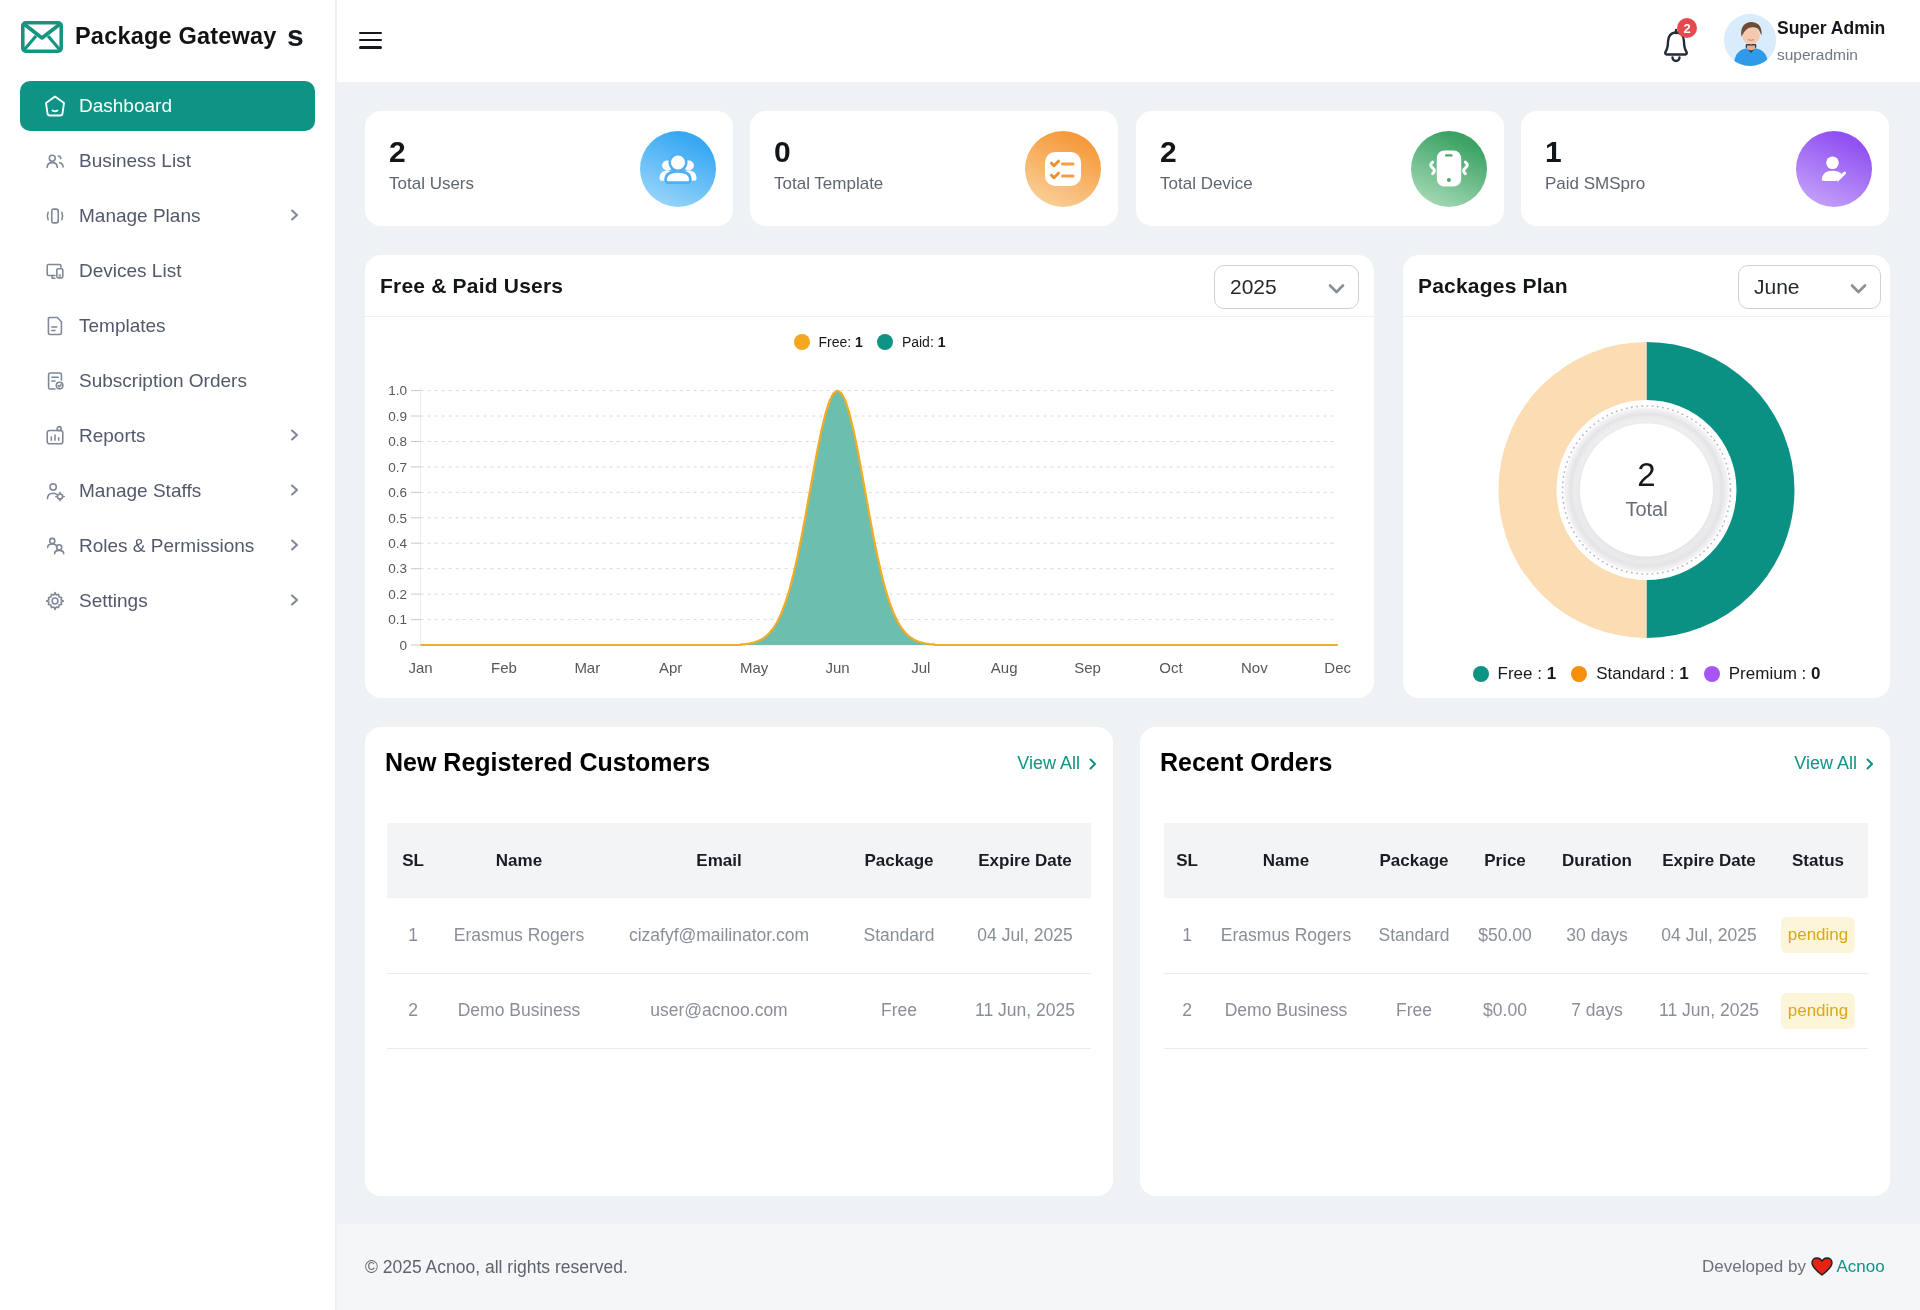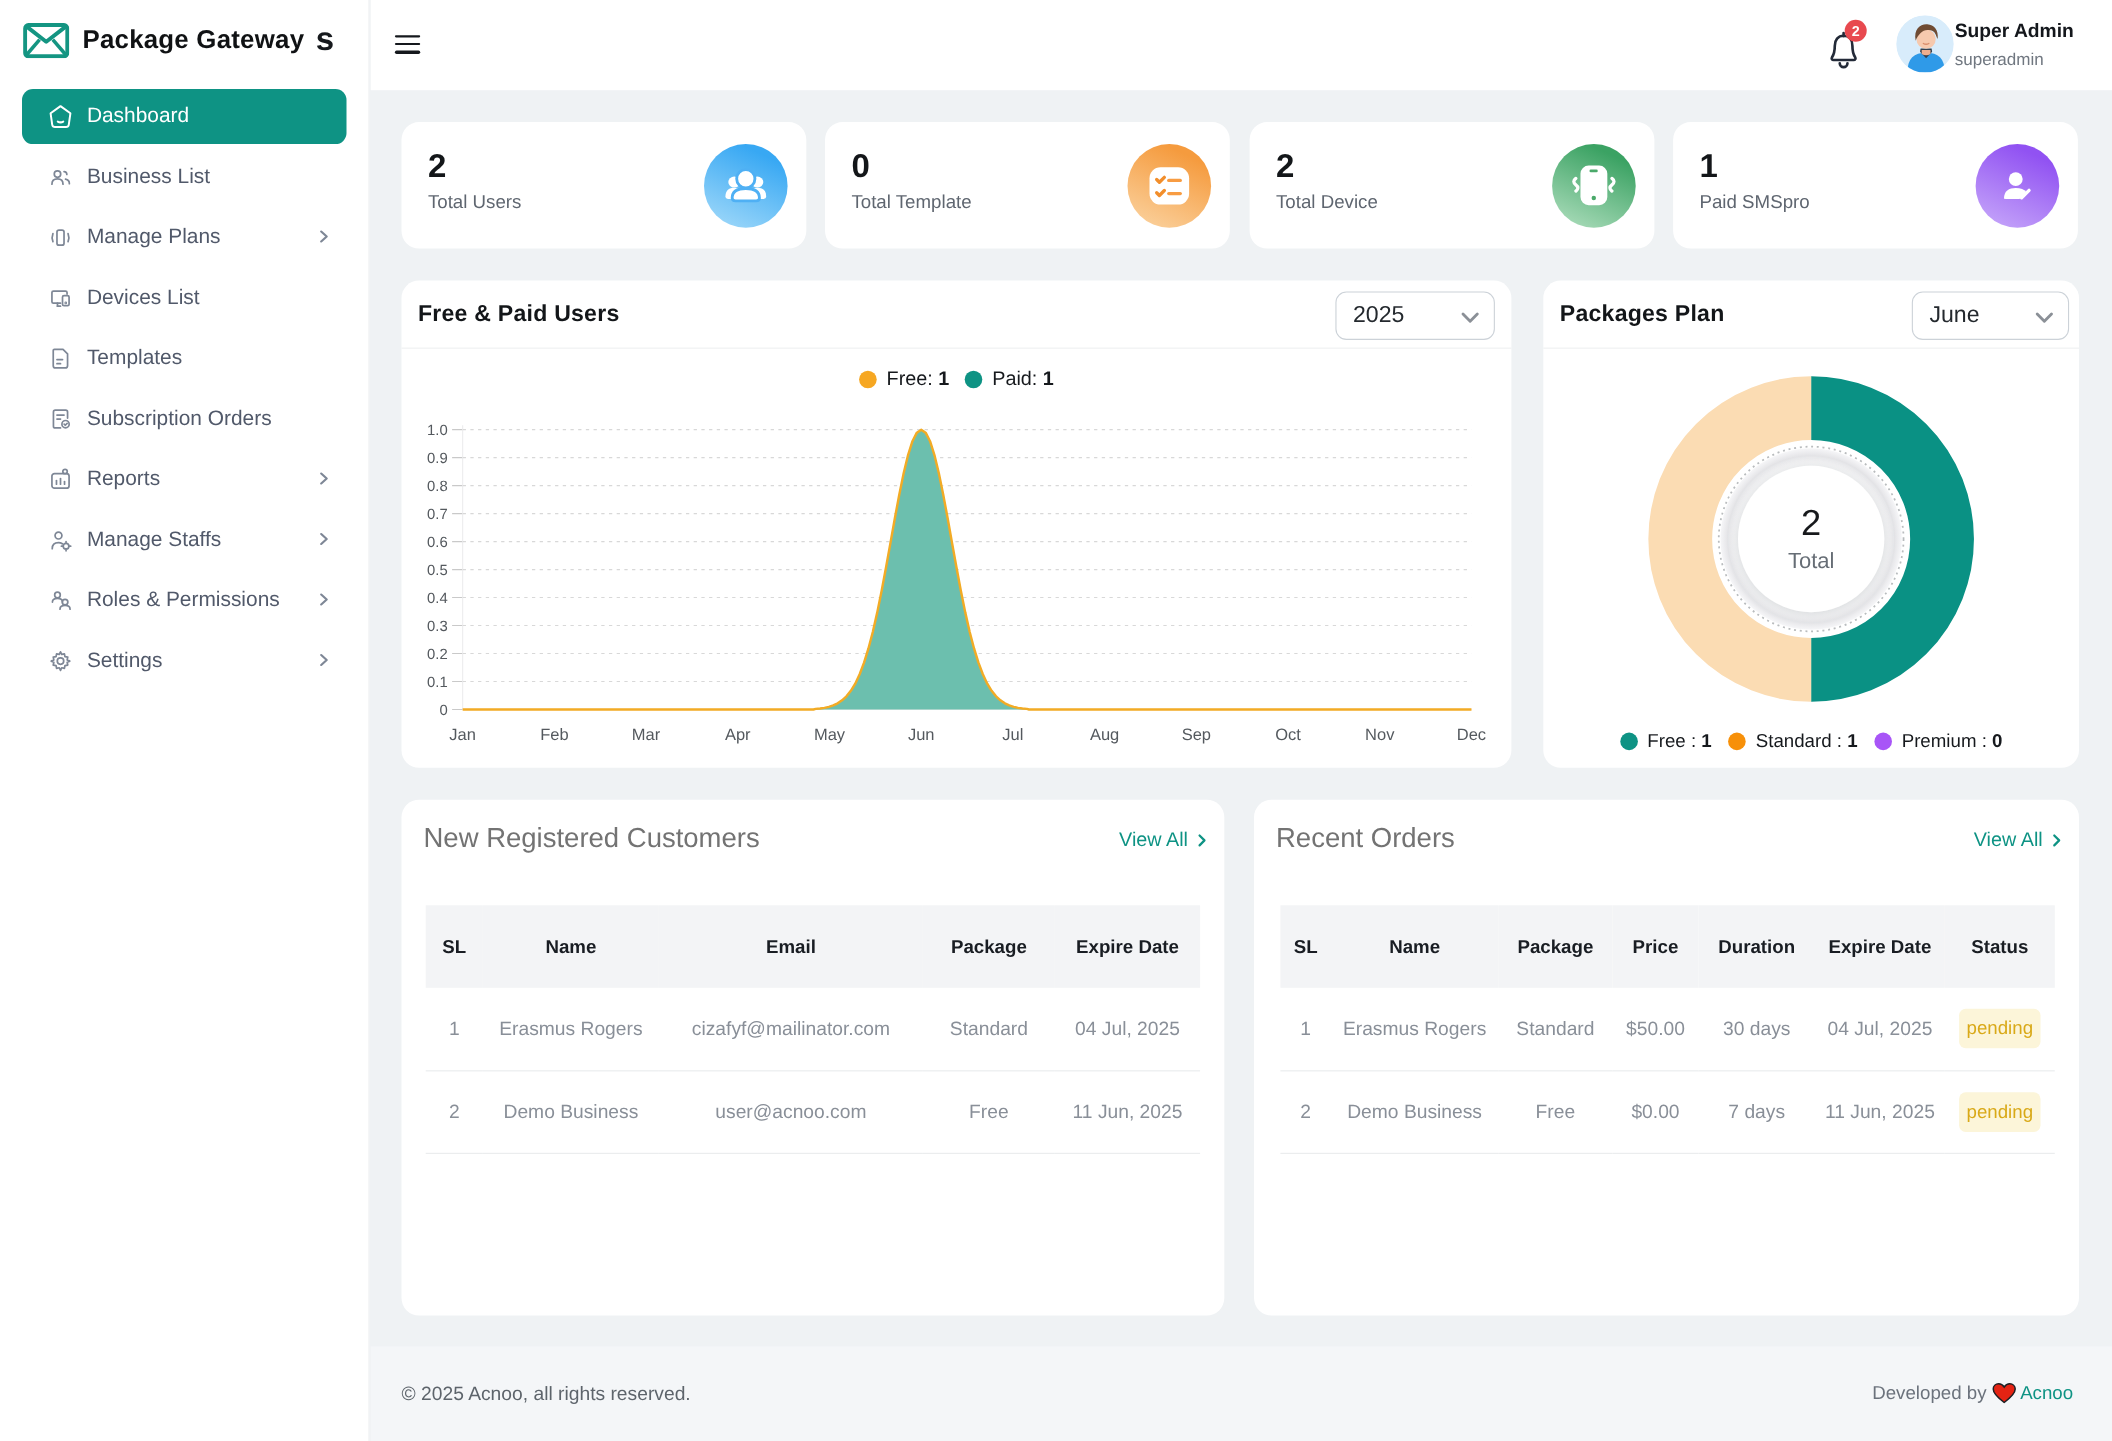--- a/index.html
+++ b/index.html
@@ -31,27 +31,27 @@
 .stat .lbl{position:absolute;left:24px;top:63px;font-size:17px;color:#5f6670;}
 .stat .icirc{position:absolute;right:17px;top:20px;width:76px;height:76px;border-radius:50%;display:flex;align-items:center;justify-content:center;}
 
 #chartcard{left:365px;top:255px;width:1009px;height:443px;}
 #pkgcard{left:1403px;top:255px;width:487px;height:443px;padding-left:12px;}
 .cardhead{position:absolute;left:0;top:0;right:0;height:62px;border-bottom:1px solid #eef0f1;}
 .ctitle{position:absolute;left:15px;top:19px;font-size:21px;font-weight:bold;color:#131619;letter-spacing:.2px;}
 .sel{position:absolute;top:10px;height:44px;border:1px solid #ccd2d8;border-radius:10px;background:#fff;font-size:21px;color:#24292e;display:flex;align-items:center;padding-left:15px;}
 .sel svg{position:absolute;right:12px;top:15px;}
 
-#leg1{position:absolute;left:365px;top:334px;width:1009px;display:flex;justify-content:center;gap:14px;font-size:18px;color:#16191d;align-items:center;}
+#leg1{position:absolute;left:365px;top:334px;width:1009px;display:flex;justify-content:center;gap:14px;font-size:14px;color:#16191d;align-items:center;}
 .dot{display:inline-block;width:16px;height:16px;border-radius:50%;margin-right:9px;vertical-align:-3px;}
 #pkleg{position:absolute;left:1403px;top:664px;width:487px;display:flex;justify-content:center;gap:15px;font-size:17px;color:#16191d;align-items:center;}
 
 #tbl1{left:365px;top:727px;width:748px;height:469px;}
 #tbl2{left:1140px;top:727px;width:750px;height:469px;}
-.ttitle{position:absolute;left:20px;top:21px;font-size:25px;font-weight:normal;color:#737373;}
+.ttitle{position:absolute;left:20px;top:21px;font-size:25px;font-weight:bold;color:#000000;}
 .viewall{position:absolute;right:13px;top:26px;font-size:18px;color:#0e9384;}
 table.dt{position:absolute;left:22px;top:96px;border-collapse:collapse;table-layout:fixed;font-size:17.5px;}
 table.dt th{background:#f3f4f6;font-weight:bold;color:#191d23;height:75px;font-size:17px;}
 table.dt td{color:#898f98;height:75px;text-align:center;border-bottom:1px solid #e9ebed;}
 .pend{display:inline-block;background:#fcf5d9;color:#d9a918;font-size:17px;padding:8px 7px;border-radius:6px;}
 
 #footer{position:absolute;left:337px;top:1224px;width:1583px;height:86px;background:#f4f6f8;}
 #fleft{position:absolute;left:365px;top:1257px;font-size:17.5px;color:#5d646b;}
 #fright{position:absolute;left:1702px;top:1257px;font-size:17px;color:#6b727c;}
 </style>

